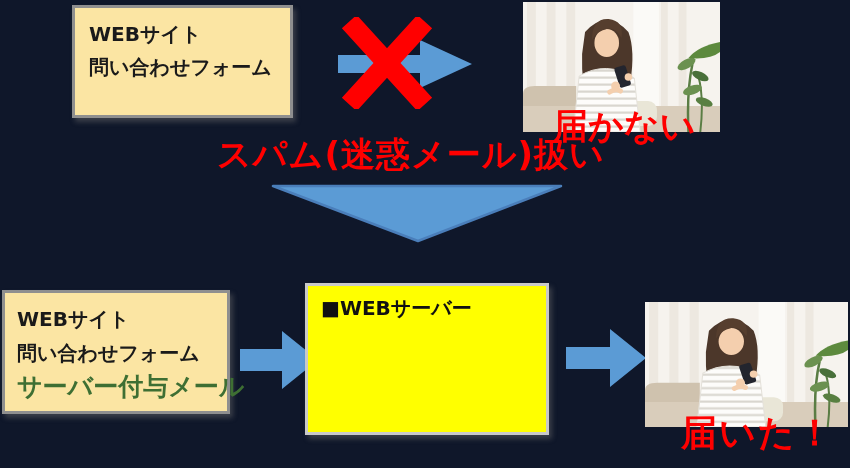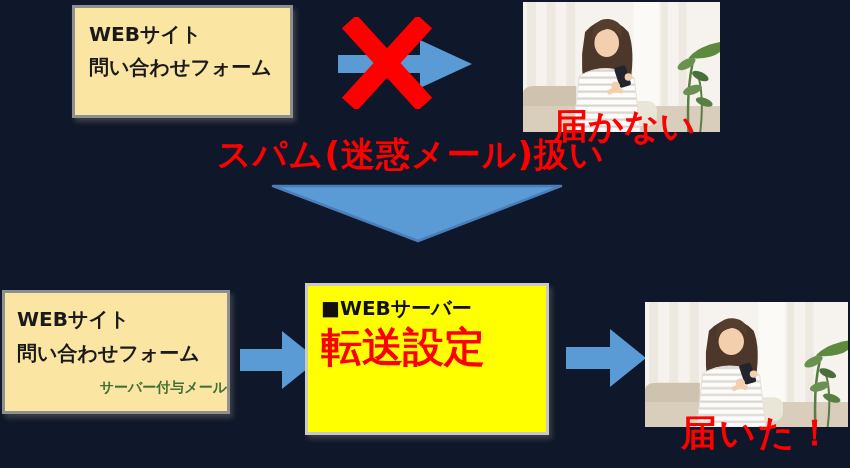--- a/index.html
+++ b/index.html
@@ -9,21 +9,21 @@
   }
   .abs{position:absolute;}
   
   .cream-box{
     background:#FBE5A3;border:3px solid #8F8F8F;
     box-shadow:3px 4px 5px rgba(110,110,110,.45);
     box-sizing:border-box;
   }
   .box-line{display:block;font-size:20px;line-height:33px;color:#1a1a1a;white-space:nowrap;}
   .box-line.blue{color:#2F5496;}
-  .box-line.green{color:#3E6F33;font-size:14px;text-align:right;}
+  .box-line.green{color:#3E6F33;font-size:25px;text-align:right;}
   #box-top{left:72px;top:5px;width:221px;height:113px;padding:10px 0 0 14px;}
   #box-bottom{left:2px;top:290px;width:228px;height:124px;padding:9px 0 0 12px;}
   #box-bottom .box-line{line-height:34px;}
   
   #server-box{
     left:305px;top:283px;width:244px;height:152px;background:#FFFF00;
     border:3px solid #C9C9C9;box-shadow:3px 4px 5px rgba(110,110,110,.45);
     box-sizing:border-box;padding:11px 0 0 13px;
   }
   .server-heading{display:block;font-size:20px;color:#111;line-height:22px;white-space:nowrap;}
@@ -125,21 +125,20 @@
     <span class="box-line">問い合わせフォーム</span>
     <span class="box-line green">サーバー付与メール</span>
   </div>
 
   <svg class="abs shape" style="left:240px;top:331px" width="78" height="58">
     <polygon points="0,18 42,18 42,0 78,29 42,58 42,40 0,40" fill="#5B9BD5"></polygon>
   </svg>
 
   <div id="server-box" class="abs">
     <span class="server-heading">■WEBサーバー</span>
-    <span class="server-title">転送設定</span>
   </div>
 
   <svg class="abs shape" style="left:566px;top:329px" width="80" height="58">
     <polygon points="0,18 44,18 44,0 80,29 44,58 44,40 0,40" fill="#5B9BD5"></polygon>
   </svg>
 
   <div id="photo-bottom" class="abs photo">
     <svg viewBox="0 0 200 130" preserveAspectRatio="none">
       <use href="#womanScene"></use>
     </svg>

